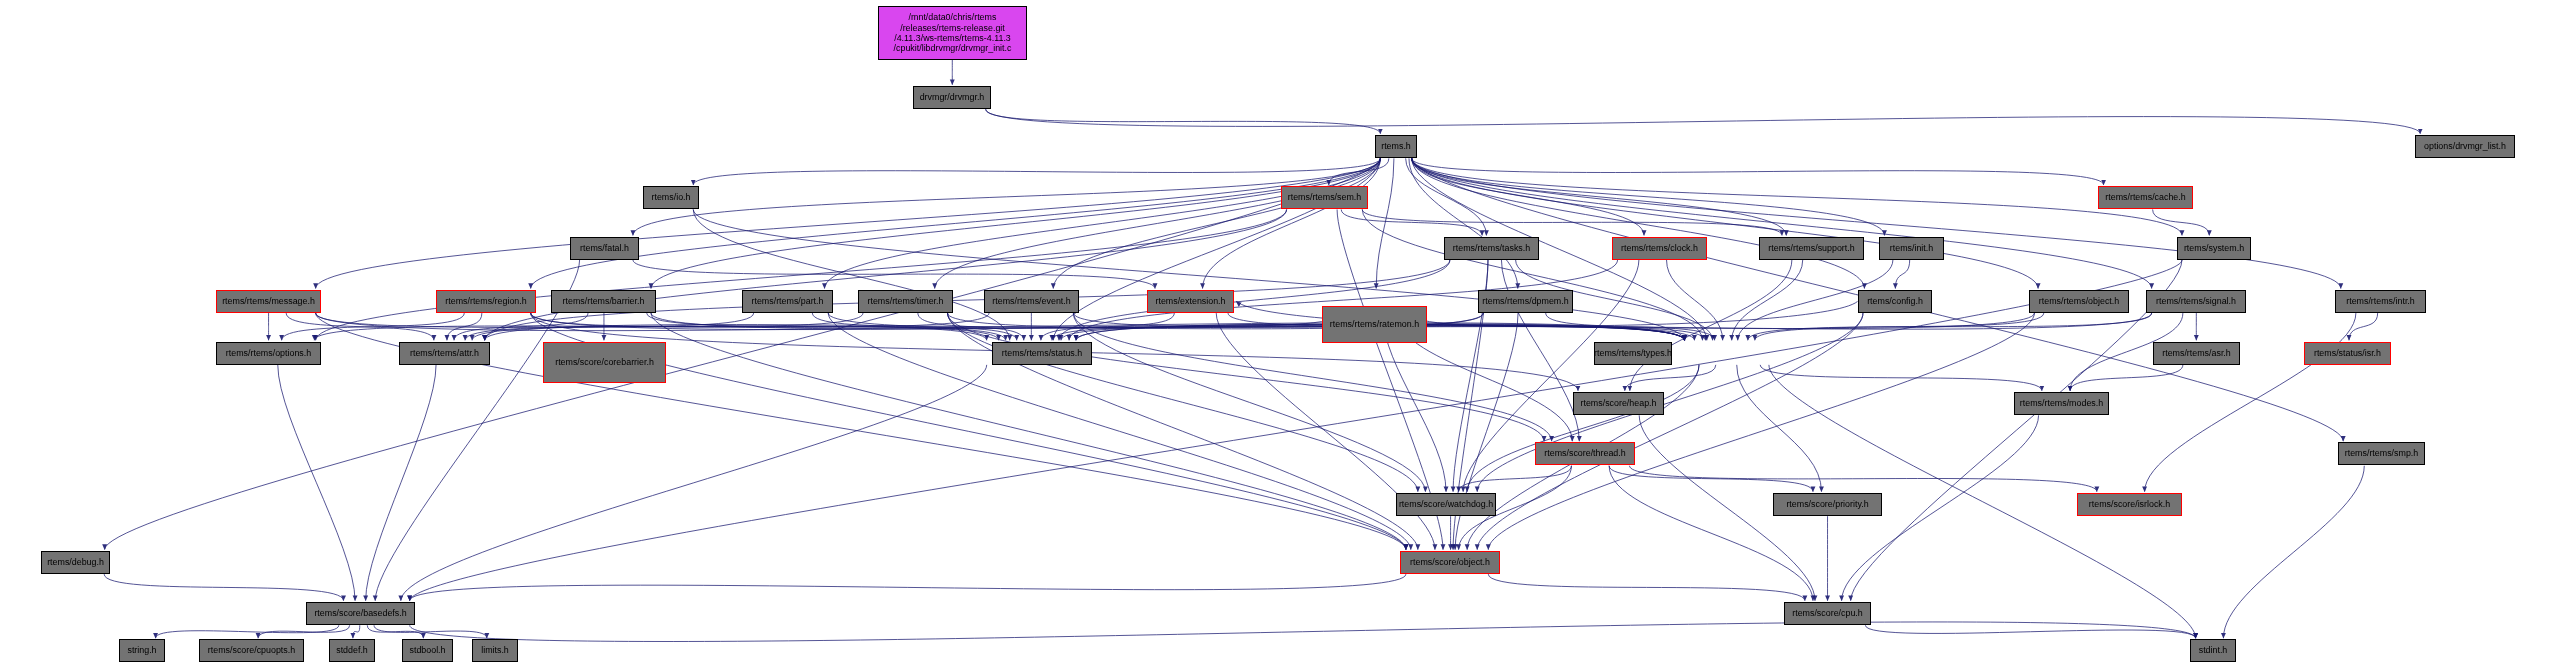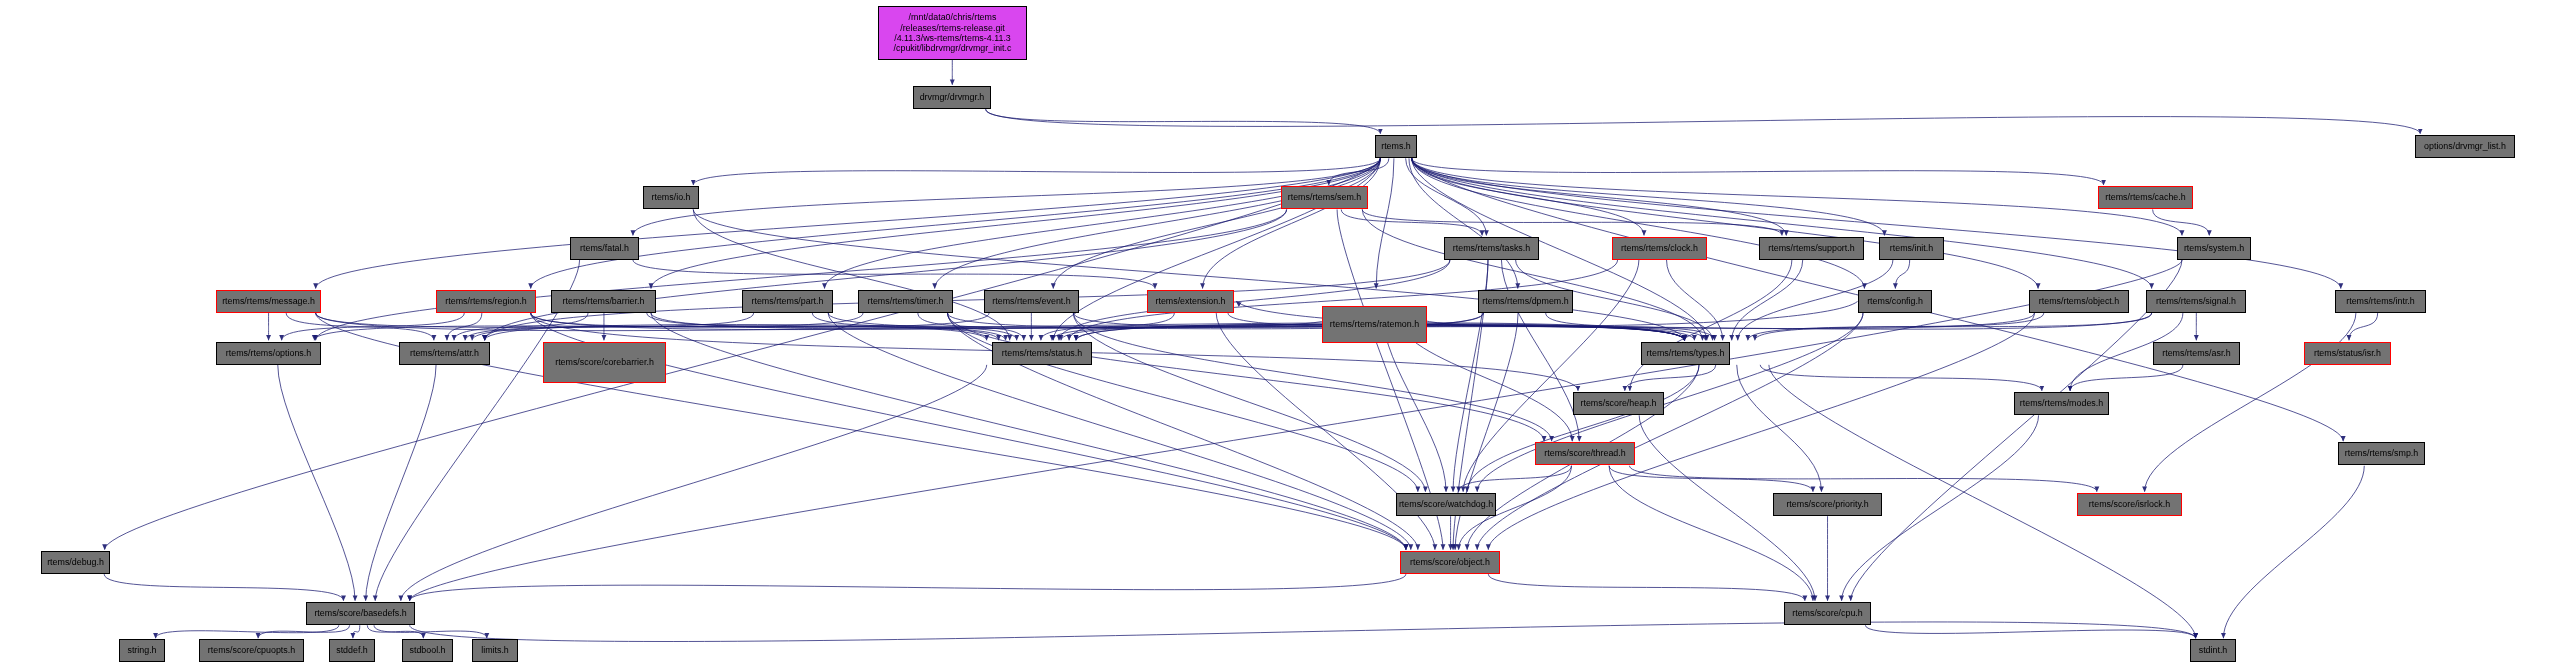--- a/index.html
+++ b/index.html
@@ -225,21 +225,21 @@
       <div class="node trunc" title="rtems/rtems/ratemon.h" style="left: 1322px; top: 290px; width: 105px; height: 37px; margin-top: 16px;">rtems/rtems/ratemon.h</div>
       <div class="node" title="rtems/rtems/dpmem.h" style="left: 1478px; top: 290px; width: 95px; height: 23px;">rtems/rtems/dpmem.h</div>
       <div class="node" title="rtems/config.h" style="left: 1858px; top: 290px; width: 74px; height: 23px;">rtems/config.h</div>
       <div class="node" title="rtems/rtems/object.h" style="left: 2029px; top: 290px; width: 100px; height: 23px;">rtems/rtems/object.h</div>
       <div class="node" title="rtems/rtems/signal.h" style="left: 2146px; top: 290px; width: 100px; height: 23px;">rtems/rtems/signal.h</div>
       <div class="node" title="rtems/rtems/intr.h" style="left: 2335px; top: 290px; width: 91px; height: 23px;">rtems/rtems/intr.h</div>
       <div class="node" title="rtems/rtems/options.h" style="left: 216px; top: 342px; width: 105px; height: 23px;">rtems/rtems/options.h</div>
       <div class="node" title="rtems/rtems/attr.h" style="left: 399px; top: 342px; width: 91px; height: 23px;">rtems/rtems/attr.h</div>
       <div class="node trunc" title="rtems/score/corebarrier.h" style="left: 543px; top: 342px; width: 123px; height: 41px; text-align: right;">rtems/score/corebarrier.h</div>
       <div class="node" title="rtems/rtems/status.h" style="left: 981px; top: 342px; width: 100px; height: 23px; margin-left: 11px;">rtems/rtems/status.h</div>
-      <div class="node" title="rtems/rtems/types.h" style="left: 1641px; top: 342px; width: 89px; height: 23px;">rtems/rtems/types.h</div>
+      <div class="node" title="rtems/rtems/types.h" style="left: 1594px; top: 342px; width: 78px; height: 23px;">rtems/rtems/types.h</div>
       <div class="node" title="rtems/rtems/asr.h" style="left: 2153px; top: 342px; width: 87px; height: 23px;">rtems/rtems/asr.h</div>
       <div class="node trunc" title="rtems/score/isr.h" style="left: 2304px; top: 342px; width: 87px; height: 23px;">rtems/status/isr.h</div>
       <div class="node" title="rtems/score/heap.h" style="left: 1573px; top: 392px; width: 91px; height: 23px;">rtems/score/heap.h</div>
       <div class="node" title="rtems/rtems/modes.h" style="left: 2014px; top: 392px; width: 95px; height: 23px;">rtems/rtems/modes.h</div>
       <div class="node trunc" title="rtems/score/thread.h" style="left: 1535px; top: 442px; width: 100px; height: 23px;">rtems/score/thread.h</div>
       <div class="node" title="rtems/rtems/smp.h" style="left: 2338px; top: 442px; width: 87px; height: 23px;">rtems/rtems/smp.h</div>
       <div class="node" title="rtems/score/watchdog.h" style="left: 1396px; top: 493px; width: 100px; height: 23px;">rtems/score/watchdog.h</div>
       <div class="node" title="rtems/score/priority.h" style="left: 1773px; top: 493px; width: 109px; height: 23px;">rtems/score/priority.h</div>
       <div class="node trunc" title="rtems/score/isrlock.h" style="left: 2077px; top: 493px; width: 105px; height: 23px;">rtems/score/isrlock.h</div>
       <div class="node" title="rtems/debug.h" style="left: 41px; top: 551px; width: 69px; height: 23px;">rtems/debug.h</div>

